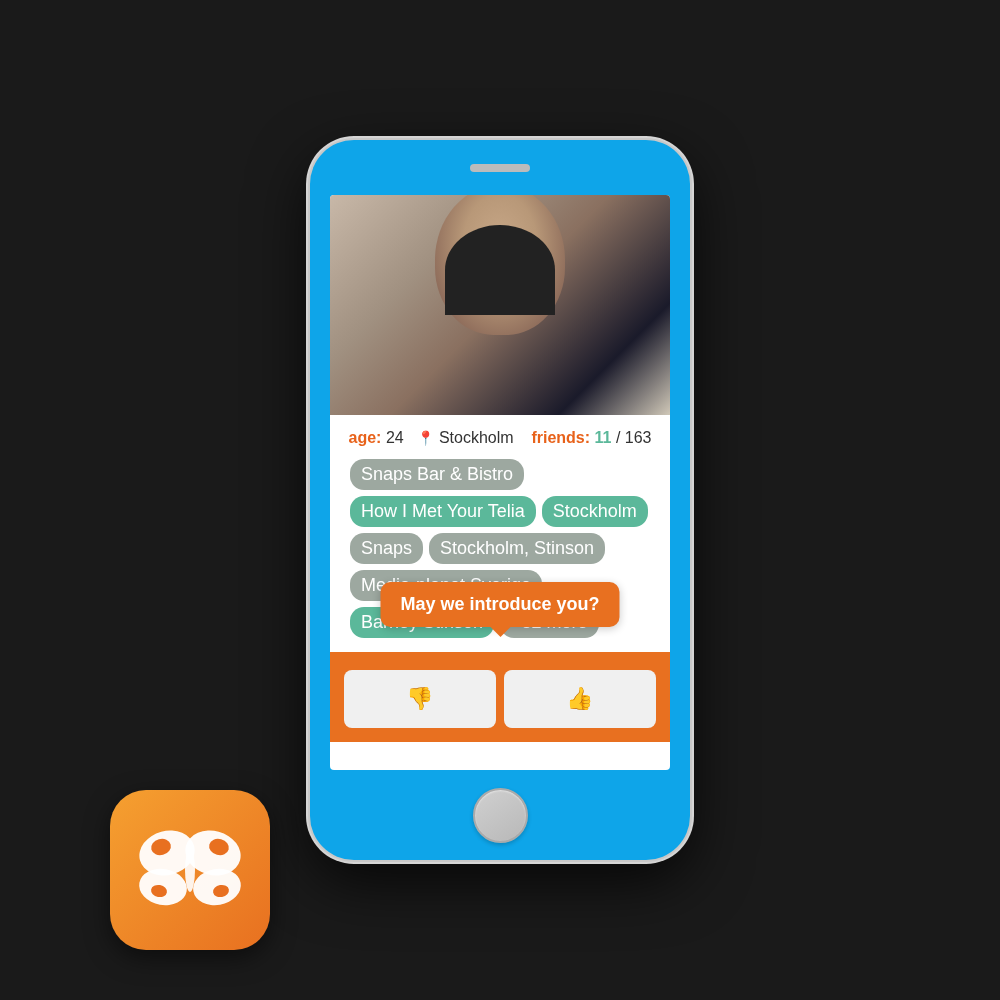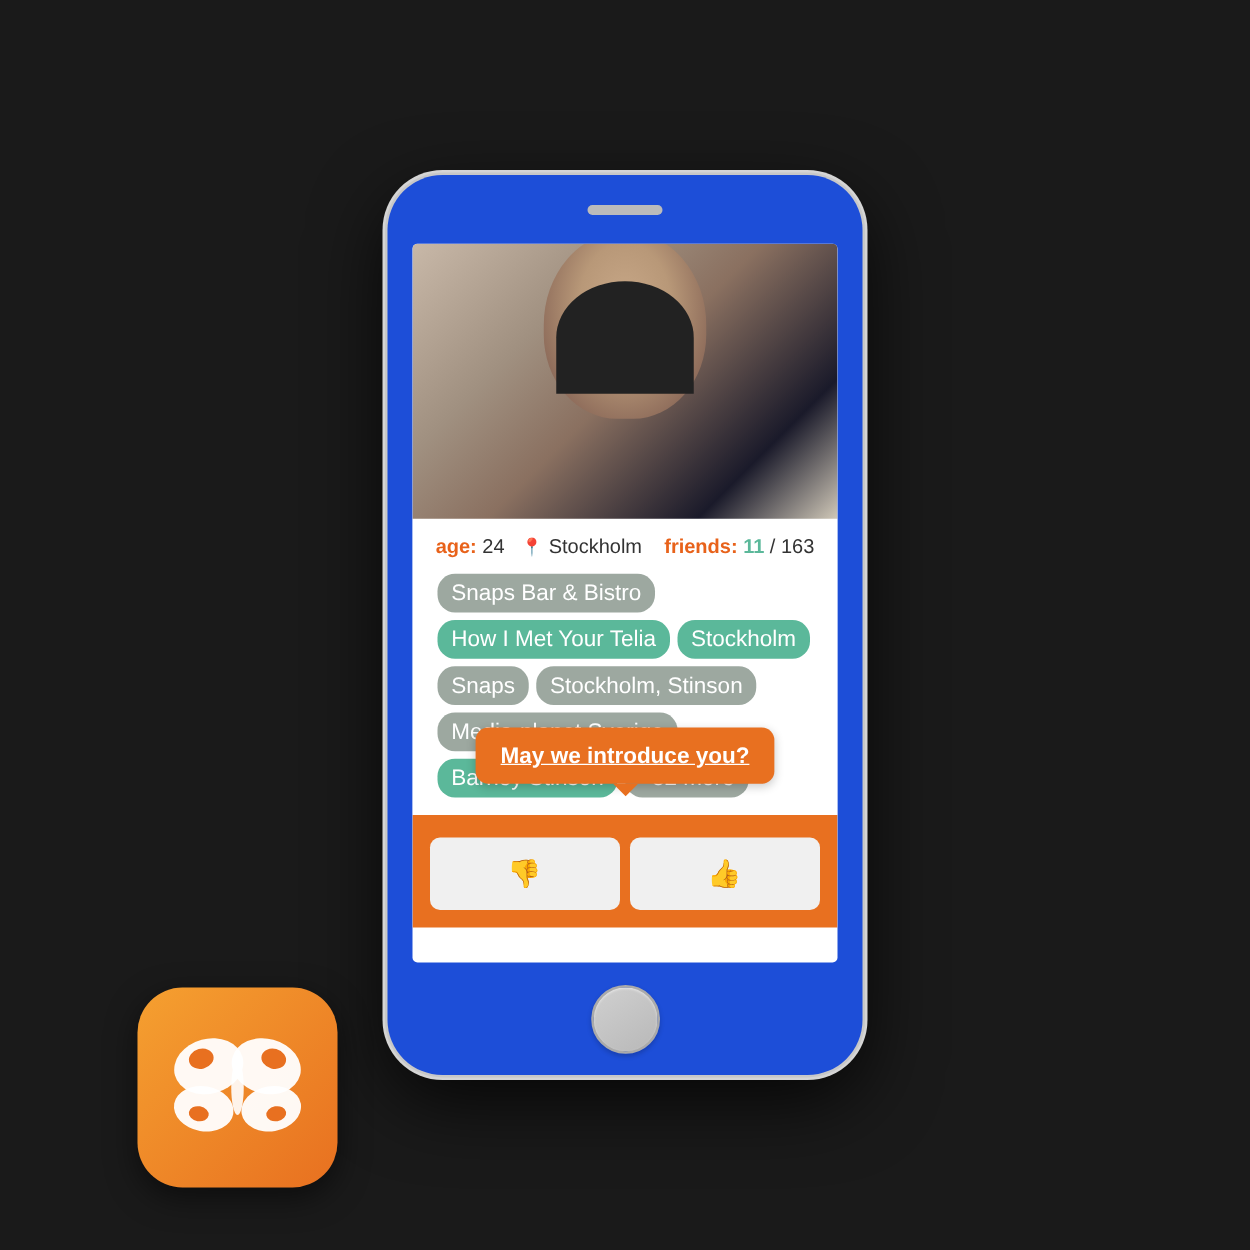--- a/index.html
+++ b/index.html
@@ -22,21 +22,21 @@
       display: flex;
       align-items: center;
       justify-content: center;
     }
 
     
     .phone {
       position: relative;
       width: 380px;
       height: 720px;
-      background: #1d4ed8;
+      background: #0ea5e9;
       border-radius: 44px;
       box-shadow:
         0 0 0 2px #c8c8c8,
         0 0 0 4px #d5d5d5,
         0 20px 60px rgba(0,0,0,0.8);
       display: flex;
       flex-direction: column;
       align-items: center;
       overflow: visible;
     }
@@ -186,21 +186,20 @@
       color: #fff;
       font-size: 18px;
       font-weight: 600;
       margin-bottom: 2px;
       position: absolute;
       top: -70px;
       left: 50%;
       transform: translateX(-50%);
       white-space: nowrap;
       box-shadow: 0 2px 8px rgba(0,0,0,0.2);
-      text-decoration: underline;
     }
 
     .speech-bubble::after {
       content: '';
       position: absolute;
       bottom: -10px;
       left: 50%;
       transform: translateX(-50%);
       border-left: 10px solid transparent;
       border-right: 10px solid transparent;

